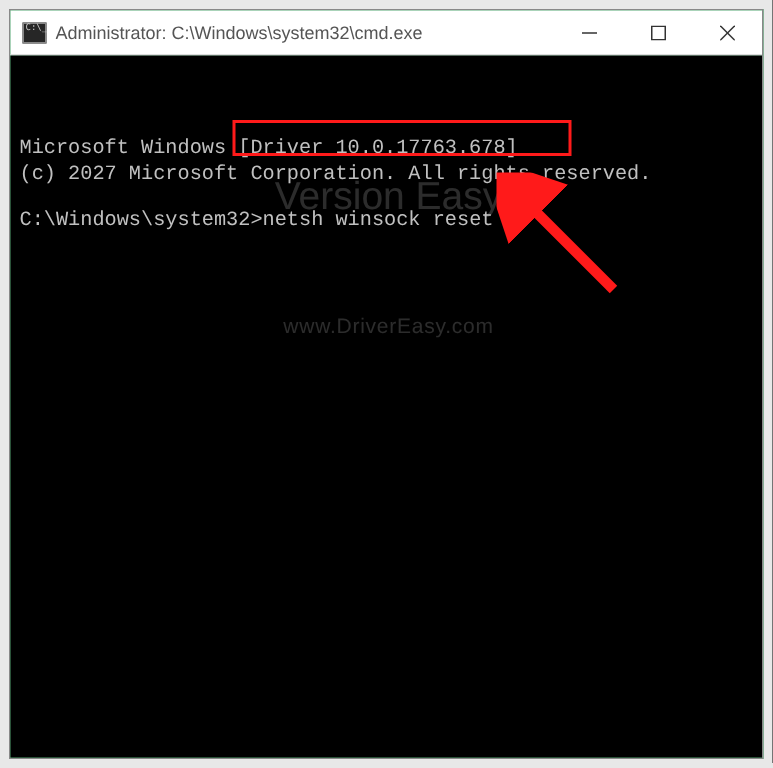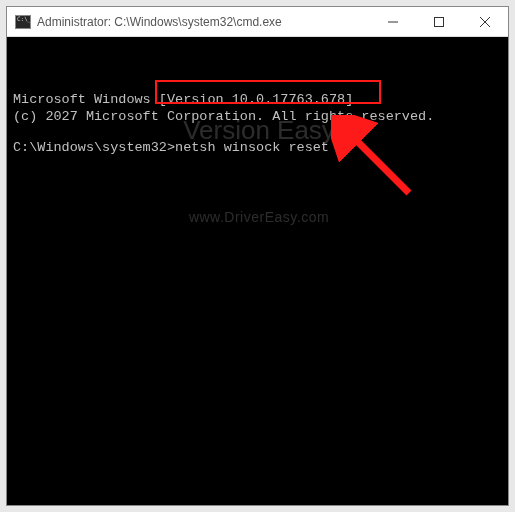--- a/index.html
+++ b/index.html
@@ -136,21 +136,21 @@
           </svg>
       </div>
     </div>
   </div>
 
   <div class="terminal">
     <div class="watermark">
       <div>Version Easy</div>
       <div class="sub">www.DriverEasy.com</div>
     </div>
-    <span class="ver-line">Microsoft Windows [Version 10.0.17763.678]</span><span class="copy-line">(c) 2027 Microsoft Corporation. All rights reserved.</span><span class="prompt-line"><span>C:\Windows\system32&gt;</span><span>netsh winsock reset</span></span>
+    <span class="ver-line">Microsoft Windows [Driver 10.0.17763.678]</span><span class="copy-line">(c) 2027 Microsoft Corporation. All rights reserved.</span><span class="prompt-line"><span>C:\Windows\system32&gt;</span><span>netsh winsock reset</span></span>
     <div class="highlight-box"></div>
     <svg class="arrow" width="90" height="90">
       <defs>
         <marker id="ahead" markerWidth="8" markerHeight="8" refX="2" refY="4" orient="auto">
           <polygon points="0,0 8,4 0,8" fill="#ff1a1a"></polygon>
         </marker>
       </defs>
       <line x1="78" y1="78" x2="18" y2="18" stroke="#ff1a1a" stroke-width="7" marker-end="url(#ahead)"></line>
     </svg>
   </div>

